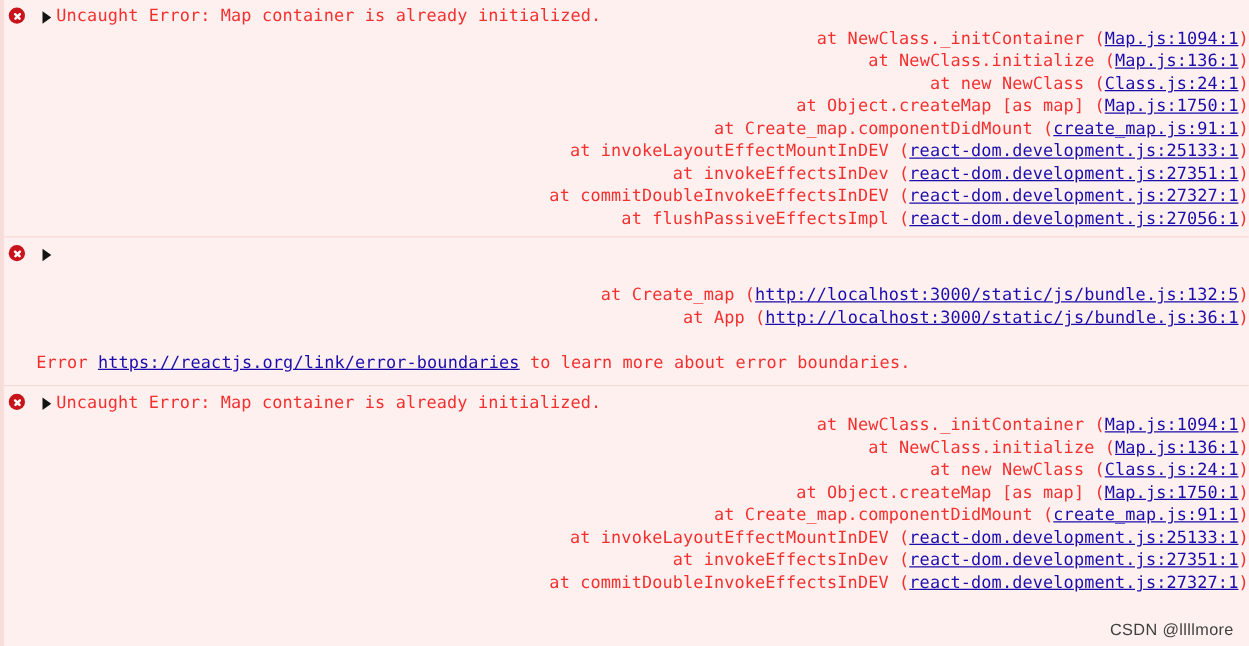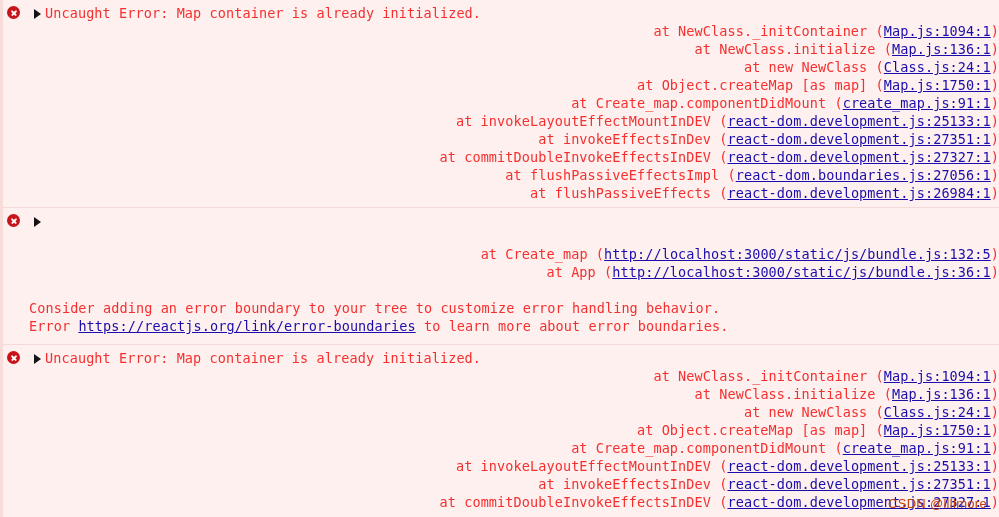--- a/index.html
+++ b/index.html
@@ -119,21 +119,21 @@
     line-height: 18px;
     white-space: pre;
     padding-left: 26px;
     letter-spacing: 0.1px;
   }
 
   .watermark {
     position: absolute;
     right: 12px;
     bottom: 6px;
-    color: #c2410c;
+    color: #404040;
     font-family: "Liberation Sans", sans-serif;
     font-size: 13px;
     letter-spacing: 0.3px;
     white-space: pre;
   }
 </style>
 </head>
 <body>
 
 <div id="console">
@@ -146,37 +146,35 @@
         </div>
         <div class="stack">
           <div class="stack-line"><span>    at NewClass._initContainer (</span><span class="src-link">Map.js:1094:1</span><span>)</span></div>
           <div class="stack-line"><span>    at NewClass.initialize (</span><span class="src-link">Map.js:136:1</span><span>)</span></div>
           <div class="stack-line"><span>    at new NewClass (</span><span class="src-link">Class.js:24:1</span><span>)</span></div>
           <div class="stack-line"><span>    at Object.createMap [as map] (</span><span class="src-link">Map.js:1750:1</span><span>)</span></div>
           <div class="stack-line"><span>    at Create_map.componentDidMount (</span><span class="src-link">create_map.js:91:1</span><span>)</span></div>
           <div class="stack-line"><span>    at invokeLayoutEffectMountInDEV (</span><span class="src-link">react-dom.development.js:25133:1</span><span>)</span></div>
           <div class="stack-line"><span>    at invokeEffectsInDev (</span><span class="src-link">react-dom.development.js:27351:1</span><span>)</span></div>
           <div class="stack-line"><span>    at commitDoubleInvokeEffectsInDEV (</span><span class="src-link">react-dom.development.js:27327:1</span><span>)</span></div>
-          <div class="stack-line"><span>    at flushPassiveEffectsImpl (</span><span class="src-link">react-dom.boundaries.js:27056:1</span><span>)</span></div>
-          <div class="stack-line"><span>    at flushPassiveEffects (</span><span class="src-link">react-dom.development.js:26984:1</span><span>)</span></div>
+          <div class="stack-line"><span>    at flushPassiveEffectsImpl (</span><span class="src-link">react-dom.development.js:27056:1</span><span>)</span></div>
         </div>
       </div>
       <div class="error-group">
         <div class="group-head">
           <span class="err-icon"></span>
           <span class="disclosure"></span>
         </div>
         <div class="stack">
           <div class="stack-line blank-line">&nbsp;</div>
           <div class="stack-line"><span>    at Create_map (</span><span class="src-link">http://localhost:3000/static/js/bundle.js:132:5</span><span>)</span></div>
           <div class="stack-line"><span>    at App (</span><span class="src-link">http://localhost:3000/static/js/bundle.js:36:1</span><span>)</span></div>
         </div>
         <div class="note-block">
           <div class="note-line blank-line">&nbsp;</div>
-          <div class="note-line"><span>Consider adding an error boundary to your tree to customize error handling behavior.</span></div>
           <div class="note-line"><span>Error </span><span class="src-link">https://reactjs.org/link/error-boundaries</span><span> to learn more about error boundaries.</span></div>
         </div>
       </div>
       <div class="error-group">
         <div class="group-head">
           <span class="err-icon"></span>
           <span class="disclosure"></span>
           <span class="headline">Uncaught Error: Map container is already initialized.</span>
         </div>
         <div class="stack">

